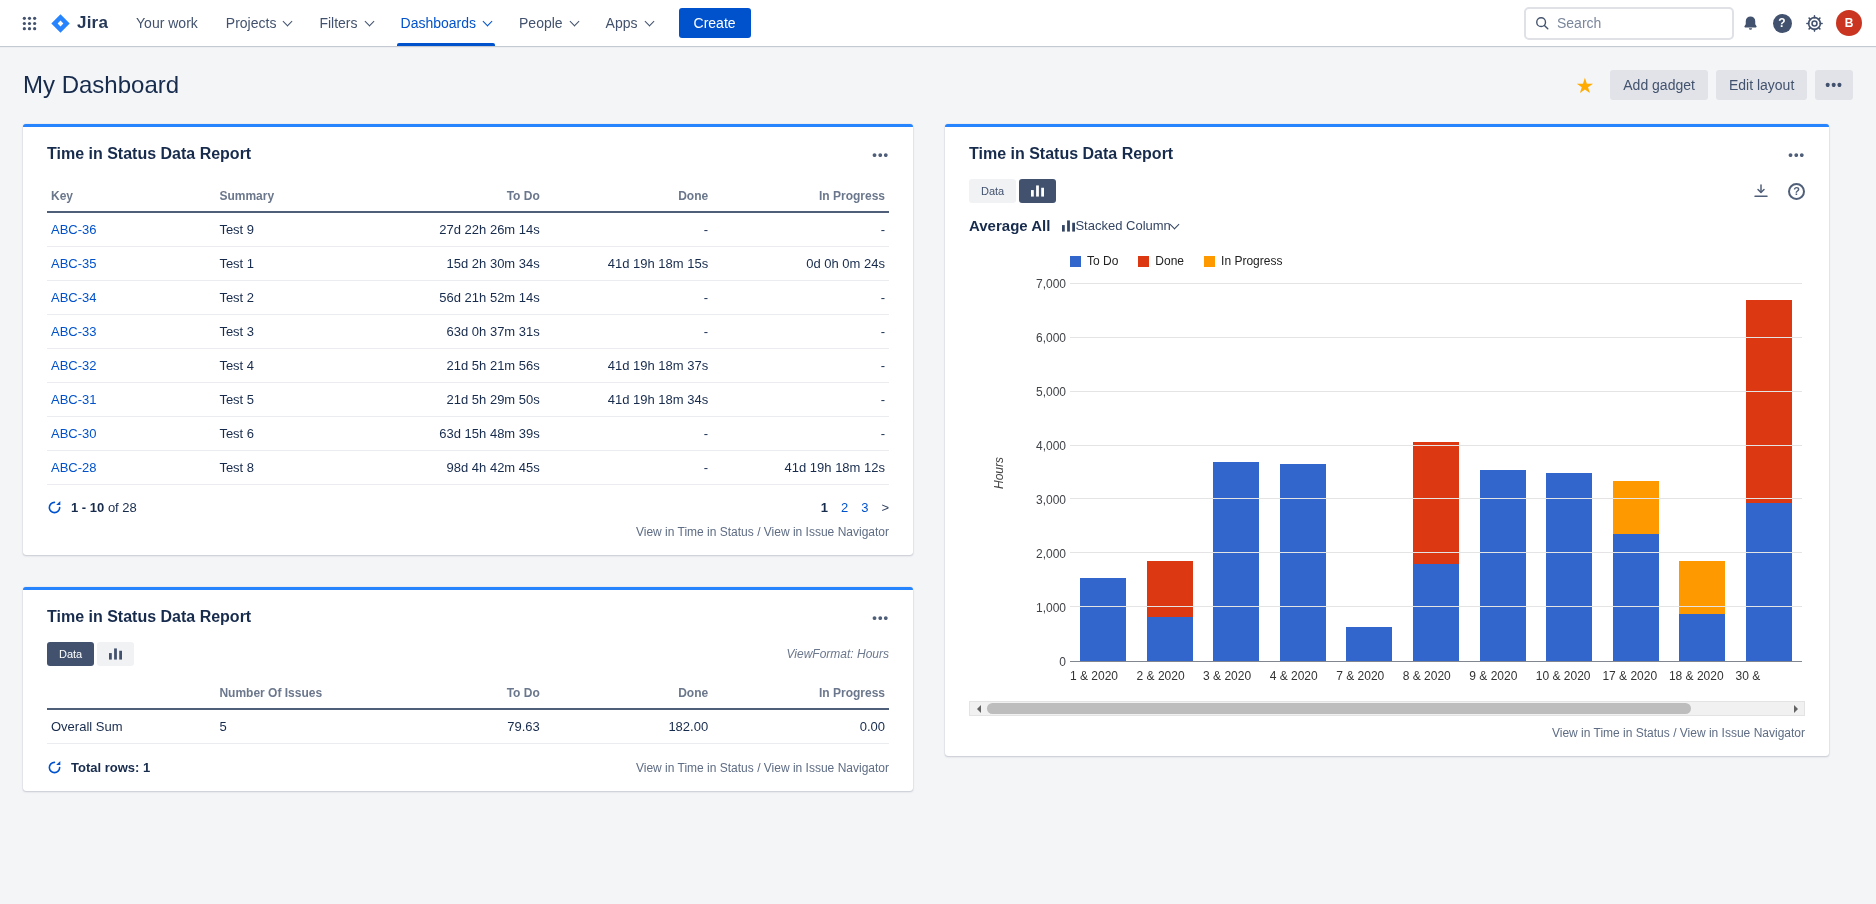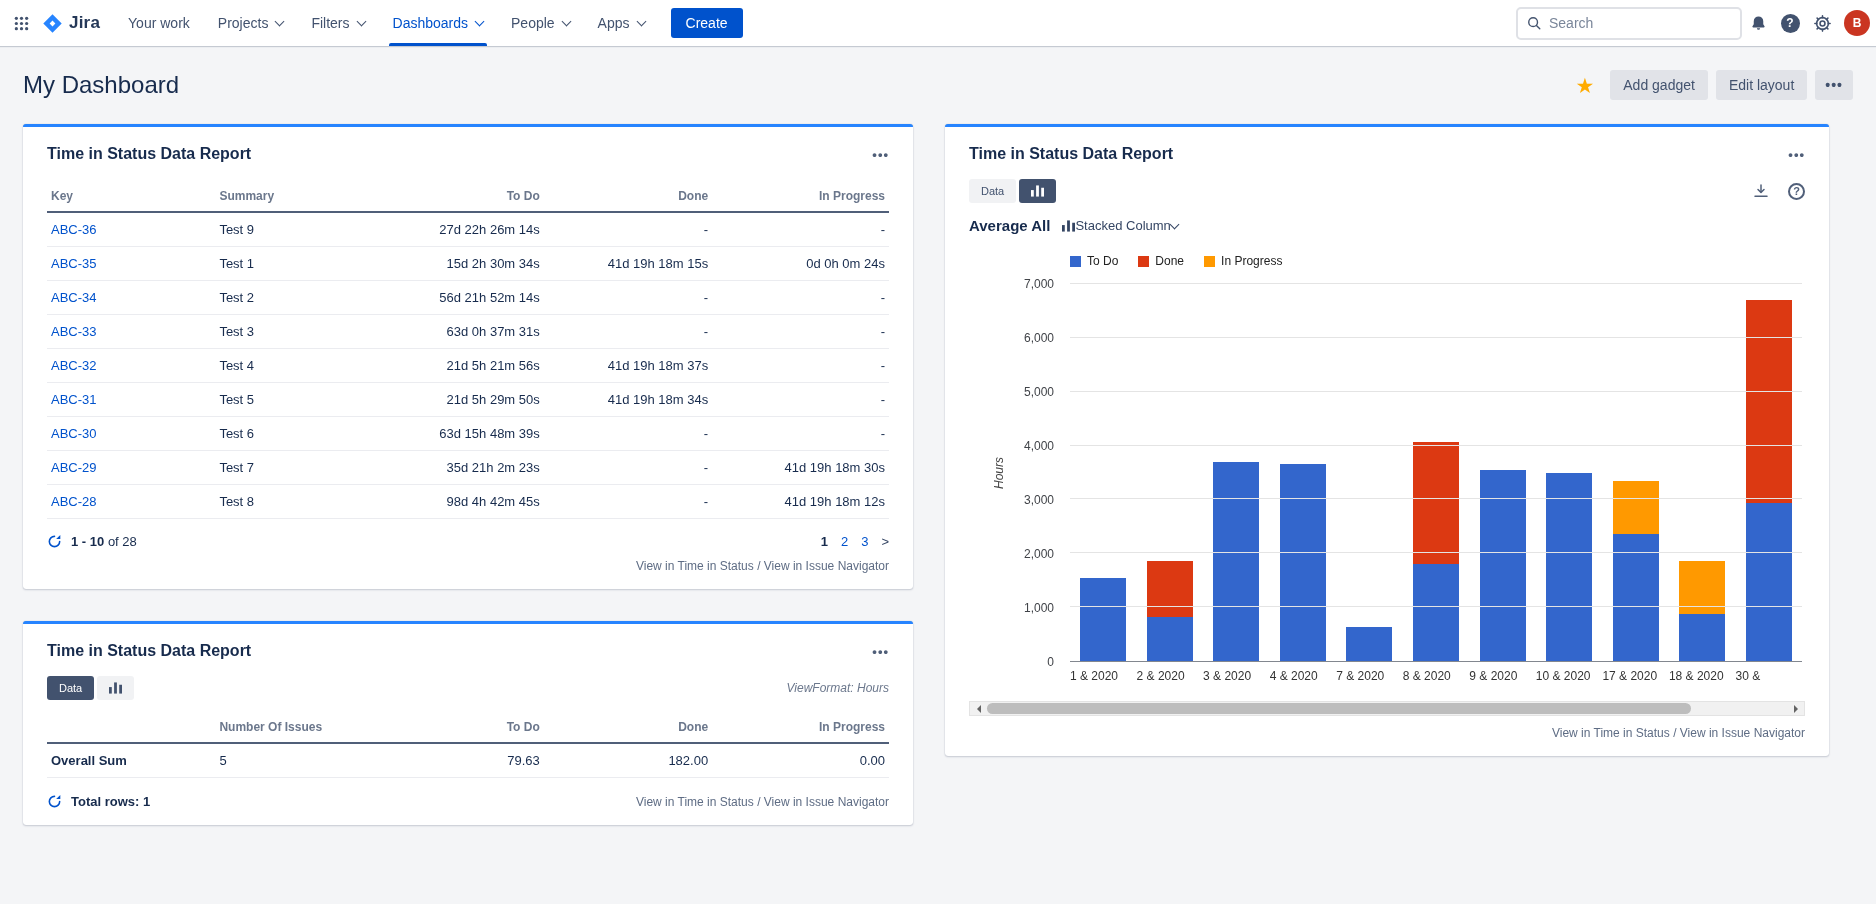--- a/index.html
+++ b/index.html
@@ -2,31 +2,31 @@
 <html><head>
 <meta charset="utf-8">
 <style>
   *{box-sizing:border-box;margin:0;padding:0}
   html,body{width:1876px;height:904px}
   body{font-family:"Liberation Sans","DejaVu Sans",sans-serif;background:#F4F5F7;color:#172B4D;overflow:hidden}
   button{font:inherit;border:none;background:none;cursor:pointer;color:inherit}
   a{text-decoration:none;cursor:pointer}
 
   
-  .topbar{display:flex;align-items:center;height:46px;background:#fff;padding:0 6px;box-shadow:0 1px 1px rgba(9,30,66,.2);position:relative;z-index:5}
+  .topbar{display:flex;align-items:center;height:46px;background:#fff;padding:0 14px;box-shadow:0 1px 1px rgba(9,30,66,.2);position:relative;z-index:5}
   .appswitcher{display:flex;align-items:center;justify-content:center;width:30px;height:32px;border-radius:3px}
   .logo{display:flex;align-items:center;gap:6px;padding:0 6px;margin-right:8px}
   .logo-text{font-size:17px;font-weight:600;color:#253858;letter-spacing:.2px}
   .nav-items{display:flex;height:100%}
   .nav-item{display:flex;align-items:center;gap:8px;padding:0 14px;height:100%;font-size:14px;color:#42526E;position:relative}
   .nav-item.active{color:#0052CC}
   .nav-item.active::after{content:"";position:absolute;left:10px;right:10px;bottom:0;height:3px;background:#0052CC;border-radius:2px 2px 0 0}
   .chevron{display:inline-block;width:7px;height:7px;border-right:1.7px solid currentColor;border-bottom:1.7px solid currentColor;transform:rotate(45deg);margin-top:-4px}
   .create-btn{margin-left:12px;background:#0052CC;color:#fff;font-size:14px;font-weight:500;padding:7px 15px;border-radius:3px}
-  .search-box{margin-left:auto;display:flex;align-items:center;gap:8px;width:226px;height:33px;border:2px solid #DFE1E6;border-radius:5px;padding:0 9px;background:#fff}
+  .search-box{margin-left:auto;display:flex;align-items:center;gap:8px;width:210px;height:33px;border:2px solid #DFE1E6;border-radius:5px;padding:0 9px;background:#fff}
   .search-box input{border:none;outline:none;font-size:14px;color:#172B4D;width:100%;background:transparent}
   .search-box input::placeholder{color:#7A869A}
   .tb-icon{display:flex;align-items:center;justify-content:center;width:32px;height:32px;color:#42526E;border-radius:50%}
   .help-circle-top{width:19px;height:19px;border-radius:50%;background:#42526E;color:#fff;font-size:12px;font-weight:700;display:flex;align-items:center;justify-content:center}
   .avatar{width:26px;height:26px;border-radius:50%;background:#CA3521;color:#fff;font-size:12px;font-weight:700;display:flex;align-items:center;justify-content:center;margin-left:6px}
 
   
   .content{padding:20px 23px 0}
   .page-header{display:flex;align-items:center;justify-content:space-between;margin:4px 0 24px}
   .page-header h1{font-size:24px;font-weight:500;color:#172B4D}
@@ -43,21 +43,21 @@
   .card-head h2{font-size:16px;font-weight:600;color:#172B4D}
   .gadget-more{color:#505F79;font-size:13px;font-weight:700;letter-spacing:1px}
 
   
   .data-table{width:100%;border-collapse:collapse;font-size:13px;margin-top:4px}
   .data-table th{font-size:12px;color:#6B778C;font-weight:600;text-align:left;padding:8px 4px;border-bottom:2px solid #505F79;white-space:nowrap}
   .data-table th.num{text-align:right}
   .data-table td{padding:9px 4px;border-bottom:1px solid #EBECF0;color:#172B4D;white-space:nowrap}
   .data-table td.num{text-align:right}
   .key-link{color:#0052CC;font-weight:500}
-  .rowlabel{font-weight:700}
+  .rowlabel{font-weight:400}
 
   .pager{display:flex;align-items:center;gap:9px;margin-top:15px;font-size:13px}
   .pager .range b{font-weight:700}
   .pages{margin-left:auto;display:flex;gap:13px;font-size:13px;align-items:center}
   .pages a{color:#0052CC}
   .pages a.current{color:#172B4D;font-weight:700}
   .pages a.next{color:#344563}
   .view-links{margin-top:10px;text-align:right;font-size:12px;color:#5E6C84}
   .view-links a{color:#5E6C84}
 
@@ -87,21 +87,21 @@
   .legend-swatch{width:11px;height:11px;display:inline-block}
 
   .plot-wrap{position:relative;height:378px}
   .plot{position:absolute;left:101px;right:3px;top:0;bottom:0;border-bottom:1px solid #82878F}
   .gridline{position:absolute;left:0;right:0;height:1px;background:#E4E4E4}
   .bars{position:absolute;left:0;right:0;top:0;bottom:0;display:flex;justify-content:space-around}
   .bar-slot{flex:1;height:100%;display:flex;justify-content:center;align-items:flex-end}
   .bar-stack{height:100%;width:46px;display:flex;flex-direction:column-reverse}
   .bar-seg{width:100%}
   .ylabels{position:absolute;left:0;top:0;bottom:0;width:101px}
-  .ytick{position:absolute;right:16px;transform:translateY(50%);font-size:12px;color:#404348}
+  .ytick{position:absolute;right:4px;transform:translateY(50%);font-size:12px;color:#404348}
   .y-axis-title{position:absolute;left:30px;top:50%;transform:translate(-50%,-50%) rotate(-90deg);font-size:12px;font-style:italic;color:#444}
   .xlabels{display:flex;justify-content:space-around;margin:7px 3px 0 101px;font-size:12px;color:#333}
   .xtick{flex:1;text-align:left;white-space:nowrap;overflow:hidden}
 
   .hscroll{display:flex;margin-top:18px;height:15px;border:1px solid #E3E3E3;background:#F1F1F1}
   .sb-arrow{width:17px;display:flex;align-items:center;justify-content:center;background:#F1F1F1;cursor:pointer}
   .sb-arrow.left::before{content:"";border:4px solid transparent;border-right-color:#636363;transform:translateX(-2px)}
   .sb-arrow.right::before{content:"";border:4px solid transparent;border-left-color:#636363;transform:translateX(2px)}
   .sb-track{flex:1;position:relative;background:#F1F1F1}
   .sb-thumb{position:absolute;left:0;top:1px;bottom:1px;width:88%;background:#BDBDBD;border-radius:7px}
@@ -267,27 +267,20 @@
                 <td class="num">-</td>
               </tr>
               <tr>
                 <td><a class="key-link">ABC-30</a></td>
                 <td>Test 6</td>
                 <td class="num">63d 15h 48m 39s</td>
                 <td class="num">-</td>
                 <td class="num">-</td>
               </tr>
               <tr>
-                <td><a class="key-link">ABC-29</a></td>
-                <td>Test 7</td>
-                <td class="num">35d 21h 2m 23s</td>
-                <td class="num">-</td>
-                <td class="num">41d 19h 18m 30s</td>
-              </tr>
-              <tr>
                 <td><a class="key-link">ABC-28</a></td>
                 <td>Test 8</td>
                 <td class="num">98d 4h 42m 45s</td>
                 <td class="num">-</td>
                 <td class="num">41d 19h 18m 12s</td>
               </tr>
             </tbody>
         </table>
         <div class="pager">
           <span class="refresh">

